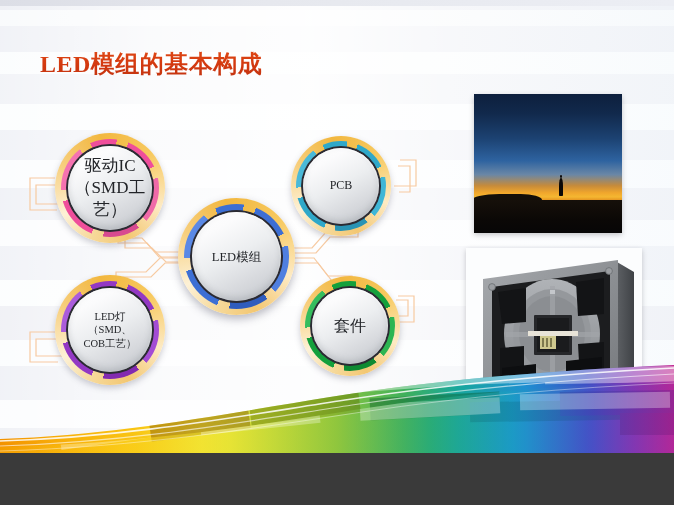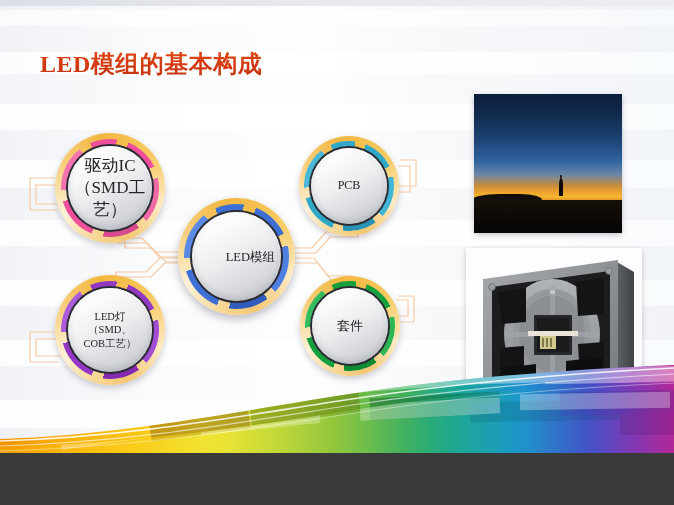--- a/index.html
+++ b/index.html
@@ -243,21 +243,21 @@
              #f472b0 276deg 330deg, rgba(255,255,255,0) 330deg 344deg,
              #ef4e9b 344deg 360deg);"></div>
     <div class="ring-inner-dark" style="inset:11px;"></div>
     <div class="face" style="inset:13px;">
       <span class="face-label" style="font-size:17px;">驱动IC
 （SMD工
 艺）</span>
     </div>
   </div>
 
-  <div class="node" style="left:299px; top:136px; width:100px; height:100px;">
+  <div class="node" style="left:291px; top:136px; width:100px; height:100px;">
     <div class="ring-outer"></div>
     <div class="ring-gold"></div>
     <div class="ring-accent" style="inset:5px; background:
            conic-gradient(from -10deg,
              #2fa8c9 0deg 18deg, rgba(255,255,255,0) 18deg 32deg,
              #2fa8c9 32deg 74deg, rgba(255,255,255,0) 74deg 88deg,
              #3fb6d6 88deg 142deg, rgba(255,255,255,0) 142deg 154deg,
              #2893b4 154deg 198deg, rgba(255,255,255,0) 198deg 212deg,
              #2fa8c9 212deg 264deg, rgba(255,255,255,0) 264deg 278deg,
              #4ab9d8 278deg 332deg, rgba(255,255,255,0) 332deg 346deg,
@@ -295,38 +295,38 @@
            conic-gradient(from -10deg,
              #14a03c 0deg 18deg, rgba(255,255,255,0) 18deg 32deg,
              #14a03c 32deg 74deg, rgba(255,255,255,0) 74deg 88deg,
              #2cb552 88deg 142deg, rgba(255,255,255,0) 142deg 154deg,
              #0d8a32 154deg 198deg, rgba(255,255,255,0) 198deg 212deg,
              #14a03c 212deg 264deg, rgba(255,255,255,0) 264deg 278deg,
              #35bd5e 278deg 332deg, rgba(255,255,255,0) 332deg 346deg,
              #14a03c 346deg 360deg);"></div>
     <div class="ring-inner-dark" style="inset:10px;"></div>
     <div class="face" style="inset:12px;">
-      <span class="face-label" style="font-size:13px;">套件</span>
+      <span class="face-label" style="font-size:16px;">套件</span>
     </div>
   </div>
 
   <div class="node" style="left:178px; top:198px; width:117px; height:117px;">
     <div class="ring-outer" style="box-shadow:0 4px 9px rgba(80,80,100,0.38);"></div>
     <div class="ring-gold"></div>
     <div class="ring-accent" style="inset:6px; background:
            conic-gradient(from -9deg,
              #3d6fd4 0deg 17deg, rgba(255,255,255,0) 17deg 31deg,
              #3d6fd4 31deg 73deg, rgba(255,255,255,0) 73deg 87deg,
              #4f7fe0 87deg 141deg, rgba(255,255,255,0) 141deg 153deg,
              #2f5cbd 153deg 197deg, rgba(255,255,255,0) 197deg 211deg,
              #3d6fd4 211deg 263deg, rgba(255,255,255,0) 263deg 277deg,
              #5a89e6 277deg 331deg, rgba(255,255,255,0) 331deg 345deg,
              #3d6fd4 345deg 360deg);"></div>
     <div class="ring-inner-dark" style="inset:12px;"></div>
-    <div class="face" style="inset:14px;justify-content:flex-end;">
+    <div class="face" style="inset:14px;">
       <span class="face-label" style="font-size:12.5px;">LED模组</span>
     </div>
   </div>
 
   <div class="photo photo-sunset">
     <div class="sunset-hill"></div>
     <div class="sunset-ground"></div>
     <div class="sunset-figure"></div>
   </div>
 

